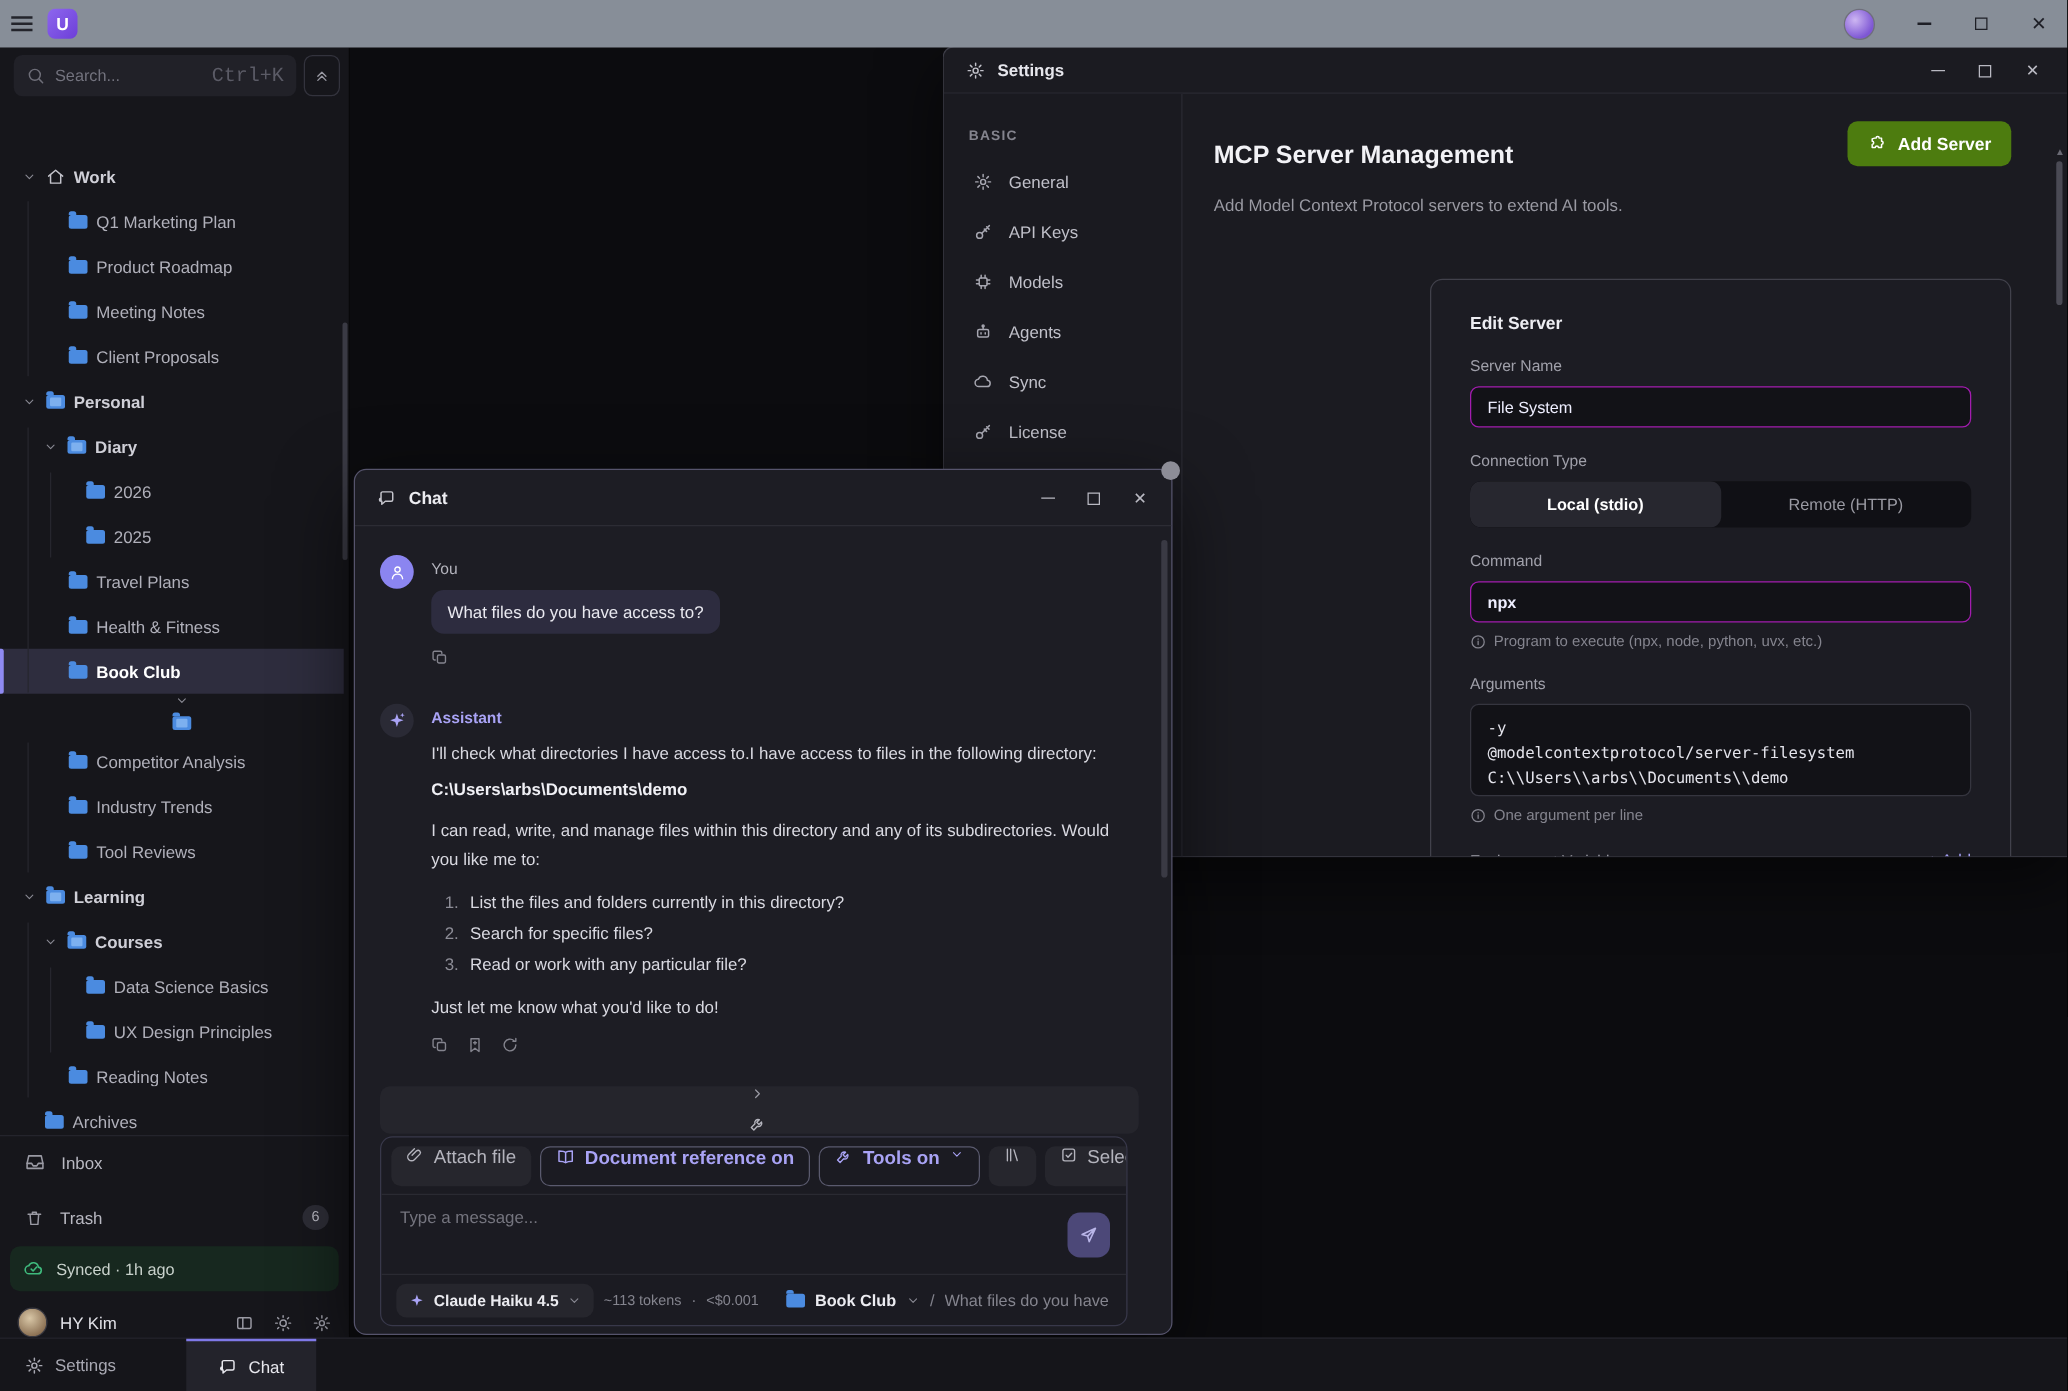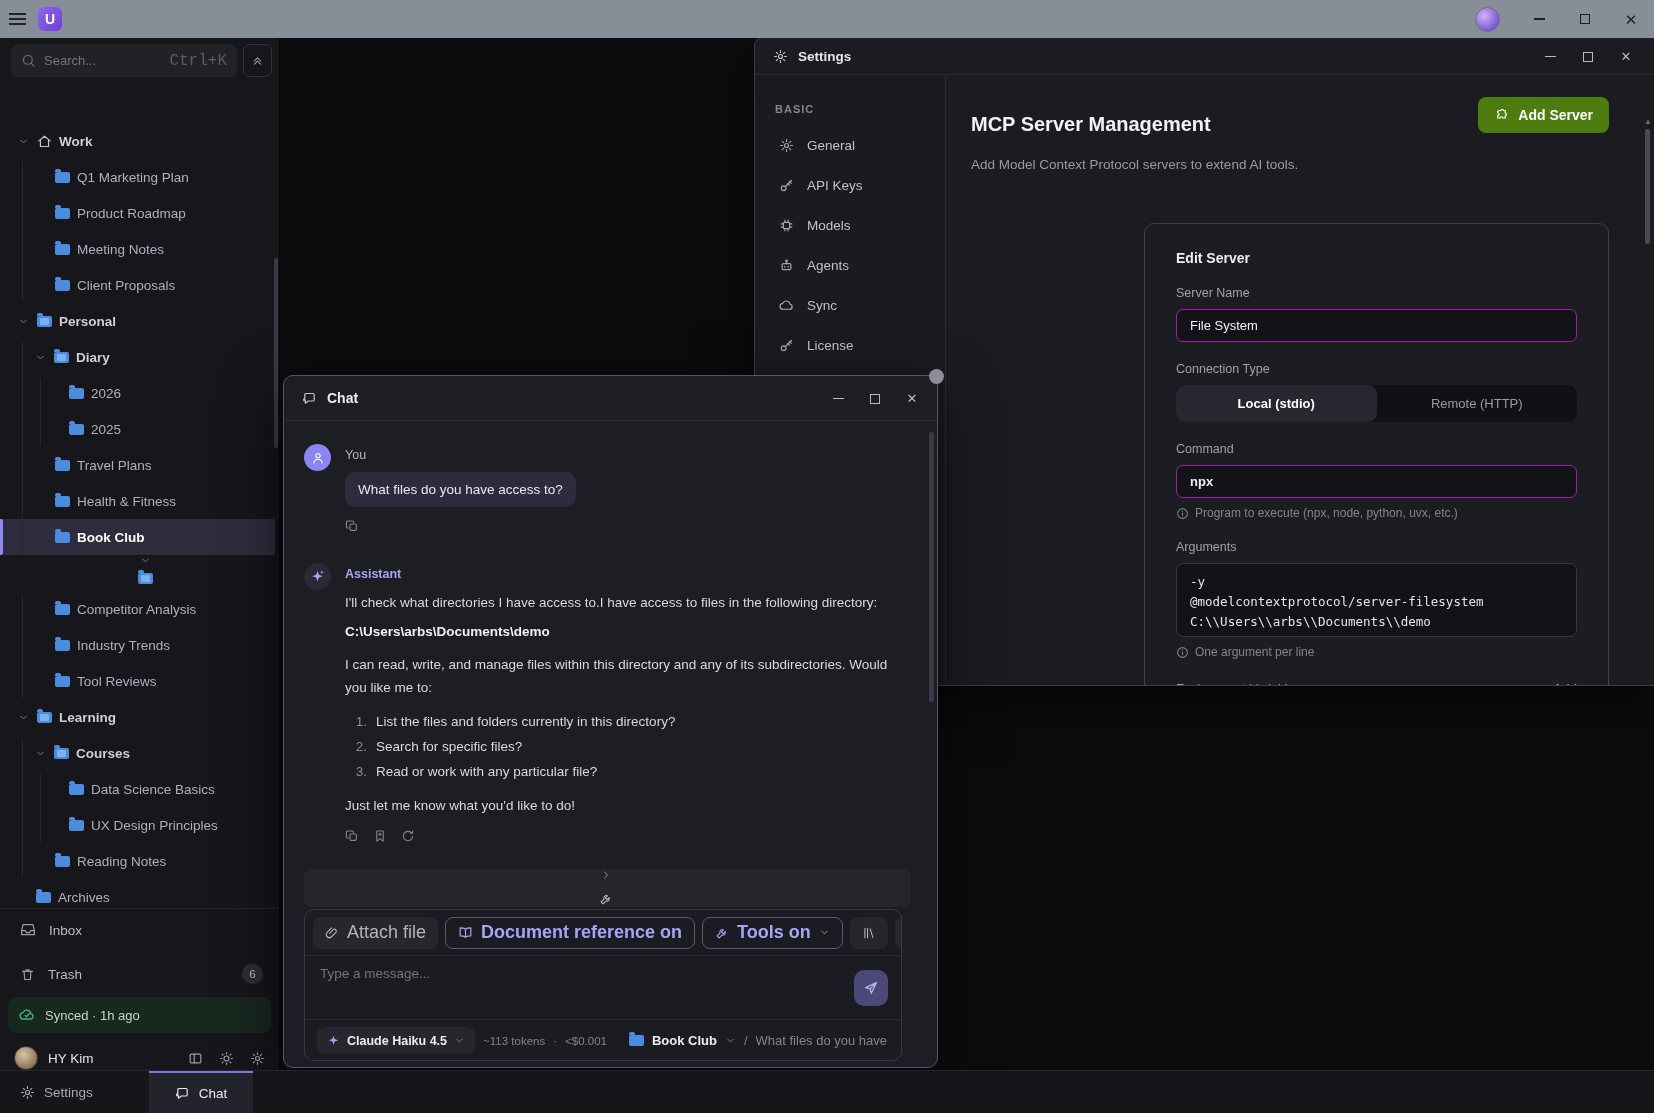--- a/index.html
+++ b/index.html
@@ -113,21 +113,21 @@
   .ailist .li{display:flex;gap:9px;color:#d9d9e1;font-size:13.5px;line-height:25px;}
   .ailist .num{color:#8d8d97;width:16px;text-align:right;}
   .toolcall{margin:26px 0 0 0;height:38px;background:#25252c;border-radius:8px;display:flex;align-items:center;gap:11px;padding:0 14px 0 10px;flex-direction:column;}
   .toolcall .chev{color:#9a9aa4}
   .toolcall .tname{font-weight:700;color:#ececf1;font-size:13.5px;flex:1;}
   .toolcall .done{display:flex;gap:7px;color:#9a9aa3;font-size:12.5px;align-items:center;}
   .toolcall .done .ck{color:#3fba7d;font-size:13px;}
 
   .composer{position:absolute;left:20px;right:35px;top:533px;height:152px;border:1px solid #38384a;border-radius:10px;background:#1b1b22;overflow:hidden;}
   .tbar{height:46px;display:flex;align-items:center;gap:7px;padding:0 8px;border-bottom:1px solid #2a2a32;overflow:hidden;}
-  .tbtn{height:32px;border-radius:8px;display:flex;align-items:center;gap:8px;padding:0 12px;font-size:18px;white-space:nowrap;flex:none;}
+  .tbtn{height:32px;border-radius:8px;display:flex;align-items:flex-start;gap:8px;padding:0 12px;font-size:15px;white-space:nowrap;flex:none;}
   .tbtn.dark{background:#26262d;color:#b4b4bd;}
   .tbtn.outline{border:1px solid #5a5a6e;background:transparent;color:#a9a3f5;font-weight:600;}
   .tbtn .ic{flex:none}
   .inputarea{position:relative;height:64px;border-bottom:1px solid #2a2a32;}
   .inputarea .ph{position:absolute;left:15px;top:10px;color:#74747e;font-size:13.5px;}
   .sendbtn{position:absolute;right:13px;top:14px;width:34px;height:36px;border-radius:10px;background:#4c4878;color:#b9b5e8;display:flex;align-items:center;justify-content:center;border:none;}
   .statusrow{height:41px;display:flex;align-items:center;gap:8px;padding:0 12px;overflow:hidden;}
   .modelpill{height:27px;background:#26262d;border-radius:8px;display:flex;align-items:center;gap:7px;padding:0 10px;flex:none;}
   .modelpill .mname2{font-weight:700;color:#ececf1;font-size:12.5px;}
   .modelpill .ic{color:#a9a3f5}

